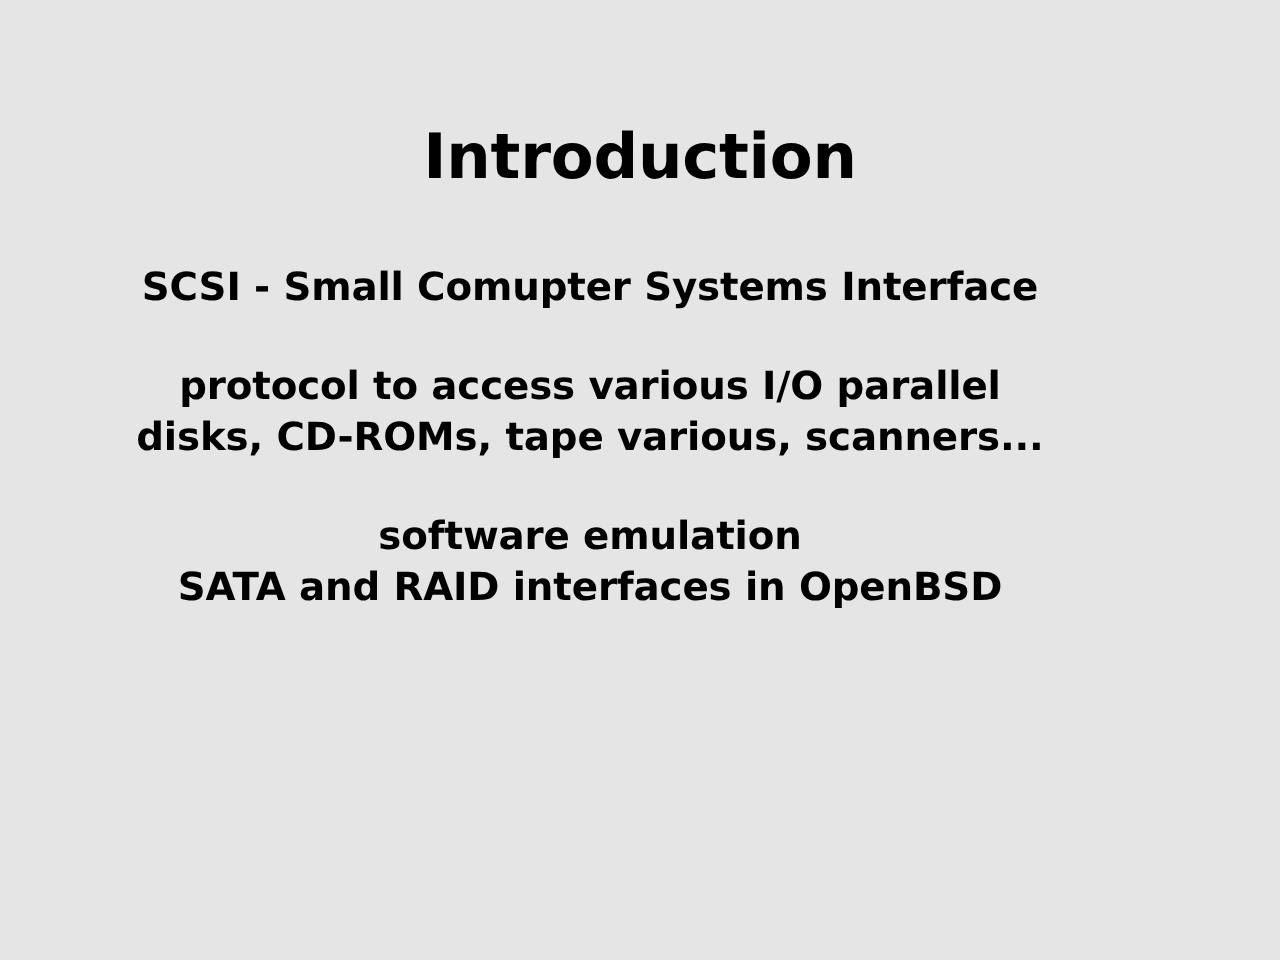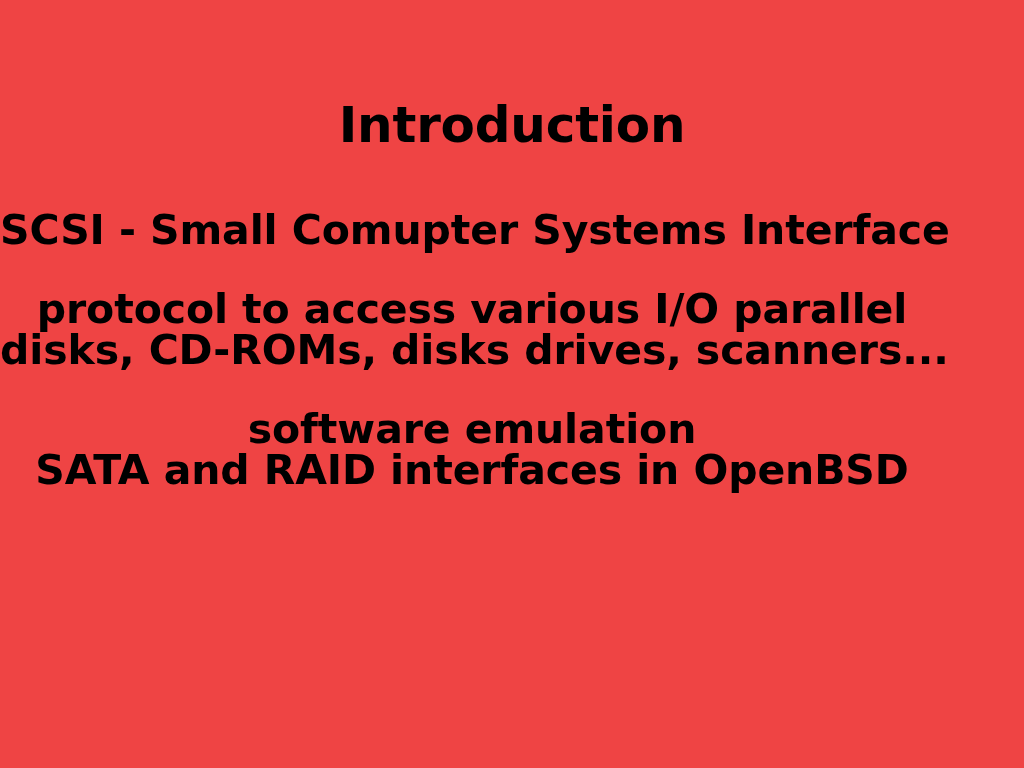--- a/index.html
+++ b/index.html
@@ -13,21 +13,21 @@
     background: #ffffff;
     font-family: "DejaVu Sans", "Liberation Sans", sans-serif;
     color: #000000;
     overflow: hidden;
   }
 
   .slide {
     position: relative;
     width: 1024px;
     height: 768px;
-    background: #ef4444;
+    background: #e5e5e5;
     box-sizing: border-box;
   }
 
   .slide-title {
     position: absolute;
     top: 96px;
     left: 0;
     width: 1024px;
     text-align: center;
     font-size: 50px;
@@ -53,21 +53,21 @@
   }
 
   .text-block:last-child {
     margin-bottom: 4px;
   }
 
   .text-line {
     display: block;
     width: 944px;
     text-align: center;
-    font-size: 41px;
+    font-size: 31px;
     font-weight: bold;
     line-height: 41px;
     letter-spacing: -0.1px;
     color: #000000;
     white-space: nowrap;
   }
 </style>
 </head>
 <body>
 
@@ -76,21 +76,21 @@
   <div class="slide-title">Introduction</div>
 
   <div class="body-blocks">
 
     <div class="text-block">
       <span class="text-line">SCSI - Small Comupter Systems Interface</span>
     </div>
 
     <div class="text-block">
       <span class="text-line">protocol to access various I/O parallel</span>
-      <span class="text-line">disks, CD-ROMs, disks drives, scanners...</span>
+      <span class="text-line">disks, CD-ROMs, tape various, scanners...</span>
     </div>
 
     <div class="text-block">
     </div>
 
     <div class="text-block">
       <span class="text-line">software emulation</span>
       <span class="text-line">SATA and RAID interfaces in OpenBSD</span>
     </div>
 

